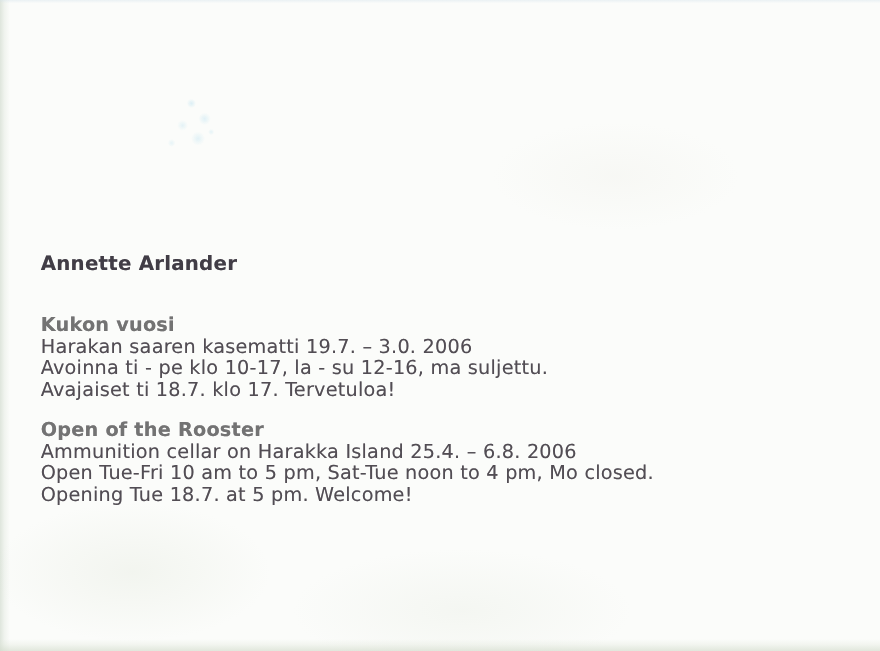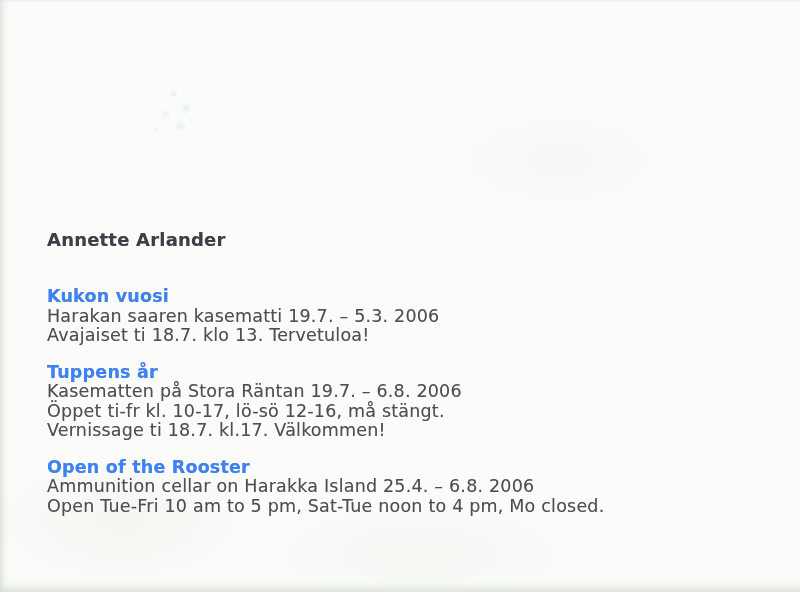--- a/index.html
+++ b/index.html
@@ -53,39 +53,39 @@
       radial-gradient(circle 8px at 50px 28px, rgba(150,212,236,0.26), rgba(150,212,236,0) 70%),
       radial-gradient(circle 7px at 30px 34px, rgba(150,212,236,0.22), rgba(150,212,236,0) 70%),
       radial-gradient(circle 9px at 44px 46px, rgba(150,212,236,0.24), rgba(150,212,236,0) 70%),
       radial-gradient(circle 5px at 20px 50px, rgba(150,212,236,0.20), rgba(150,212,236,0) 70%),
       radial-gradient(circle 4px at 56px 40px, rgba(150,212,236,0.22), rgba(150,212,236,0) 70%);
     filter: blur(0.5px);
   }
   
   .text-block {
     position: absolute;
-    left: 47px;
+    left: 37px;
     top: 230px;
     width: 700px;
     letter-spacing: 0.2px;
   }
   .author {
     font-size: 18px;
     line-height: 20px;
     font-weight: bold;
     color: #413d46;
     margin: 0 0 37px 0;
     text-shadow: 0 0 0.6px rgba(72,66,76,0.45);
   }
   .section { margin: 0 0 17px 0; }
   .section-title {
     font-size: 17.5px;
     line-height: 19.5px;
     font-weight: bold;
-    color: #3b82f6;
+    color: #737373;
     text-shadow: 0 0 0.6px rgba(72,66,76,0.45);
   }
   .section-line {
     font-size: 17.5px;
     line-height: 19.5px;
     font-weight: normal;
     color: #524d54;
     text-shadow: 0 0 0.6px rgba(86,80,88,0.40);
   }
 </style>
@@ -97,30 +97,26 @@
 <div class="edge-bottom"></div>
 <div class="edge-top"></div>
 <div class="smudge"></div>
 
 <div class="text-block">
 
   <div class="author">Annette Arlander</div>
 
   <div class="section">
     <div class="section-title">Kukon vuosi</div>
-    <div class="section-line">Harakan saaren kasematti 19.7. – 5.3. 2006</div>
-    <div class="section-line">Avajaiset ti 18.7. klo 13. Tervetuloa!</div>
+    <div class="section-line">Harakan saaren kasematti 19.7. – 3.0. 2006</div>
+    <div class="section-line">Avoinna ti - pe klo 10-17, la - su 12-16, ma suljettu.</div>
+    <div class="section-line">Avajaiset ti 18.7. klo 17. Tervetuloa!</div>
   </div>
 
-  <div class="section">
-    <div class="section-title">Tuppens år</div>
-    <div class="section-line">Kasematten på Stora Räntan 19.7. – 6.8. 2006</div>
-    <div class="section-line">Öppet ti-fr kl. 10-17, lö-sö 12-16, må stängt.</div>
-    <div class="section-line">Vernissage ti 18.7. kl.17. Välkommen!</div>
-  </div>
 
   <div class="section">
     <div class="section-title">Open of the Rooster</div>
     <div class="section-line">Ammunition cellar on Harakka Island 25.4. – 6.8. 2006</div>
     <div class="section-line">Open Tue-Fri 10 am to 5 pm, Sat-Tue noon to 4 pm, Mo closed.</div>
+    <div class="section-line">Opening Tue 18.7. at 5 pm. Welcome!</div>
   </div>
 
 </div>
 
 </body></html>

